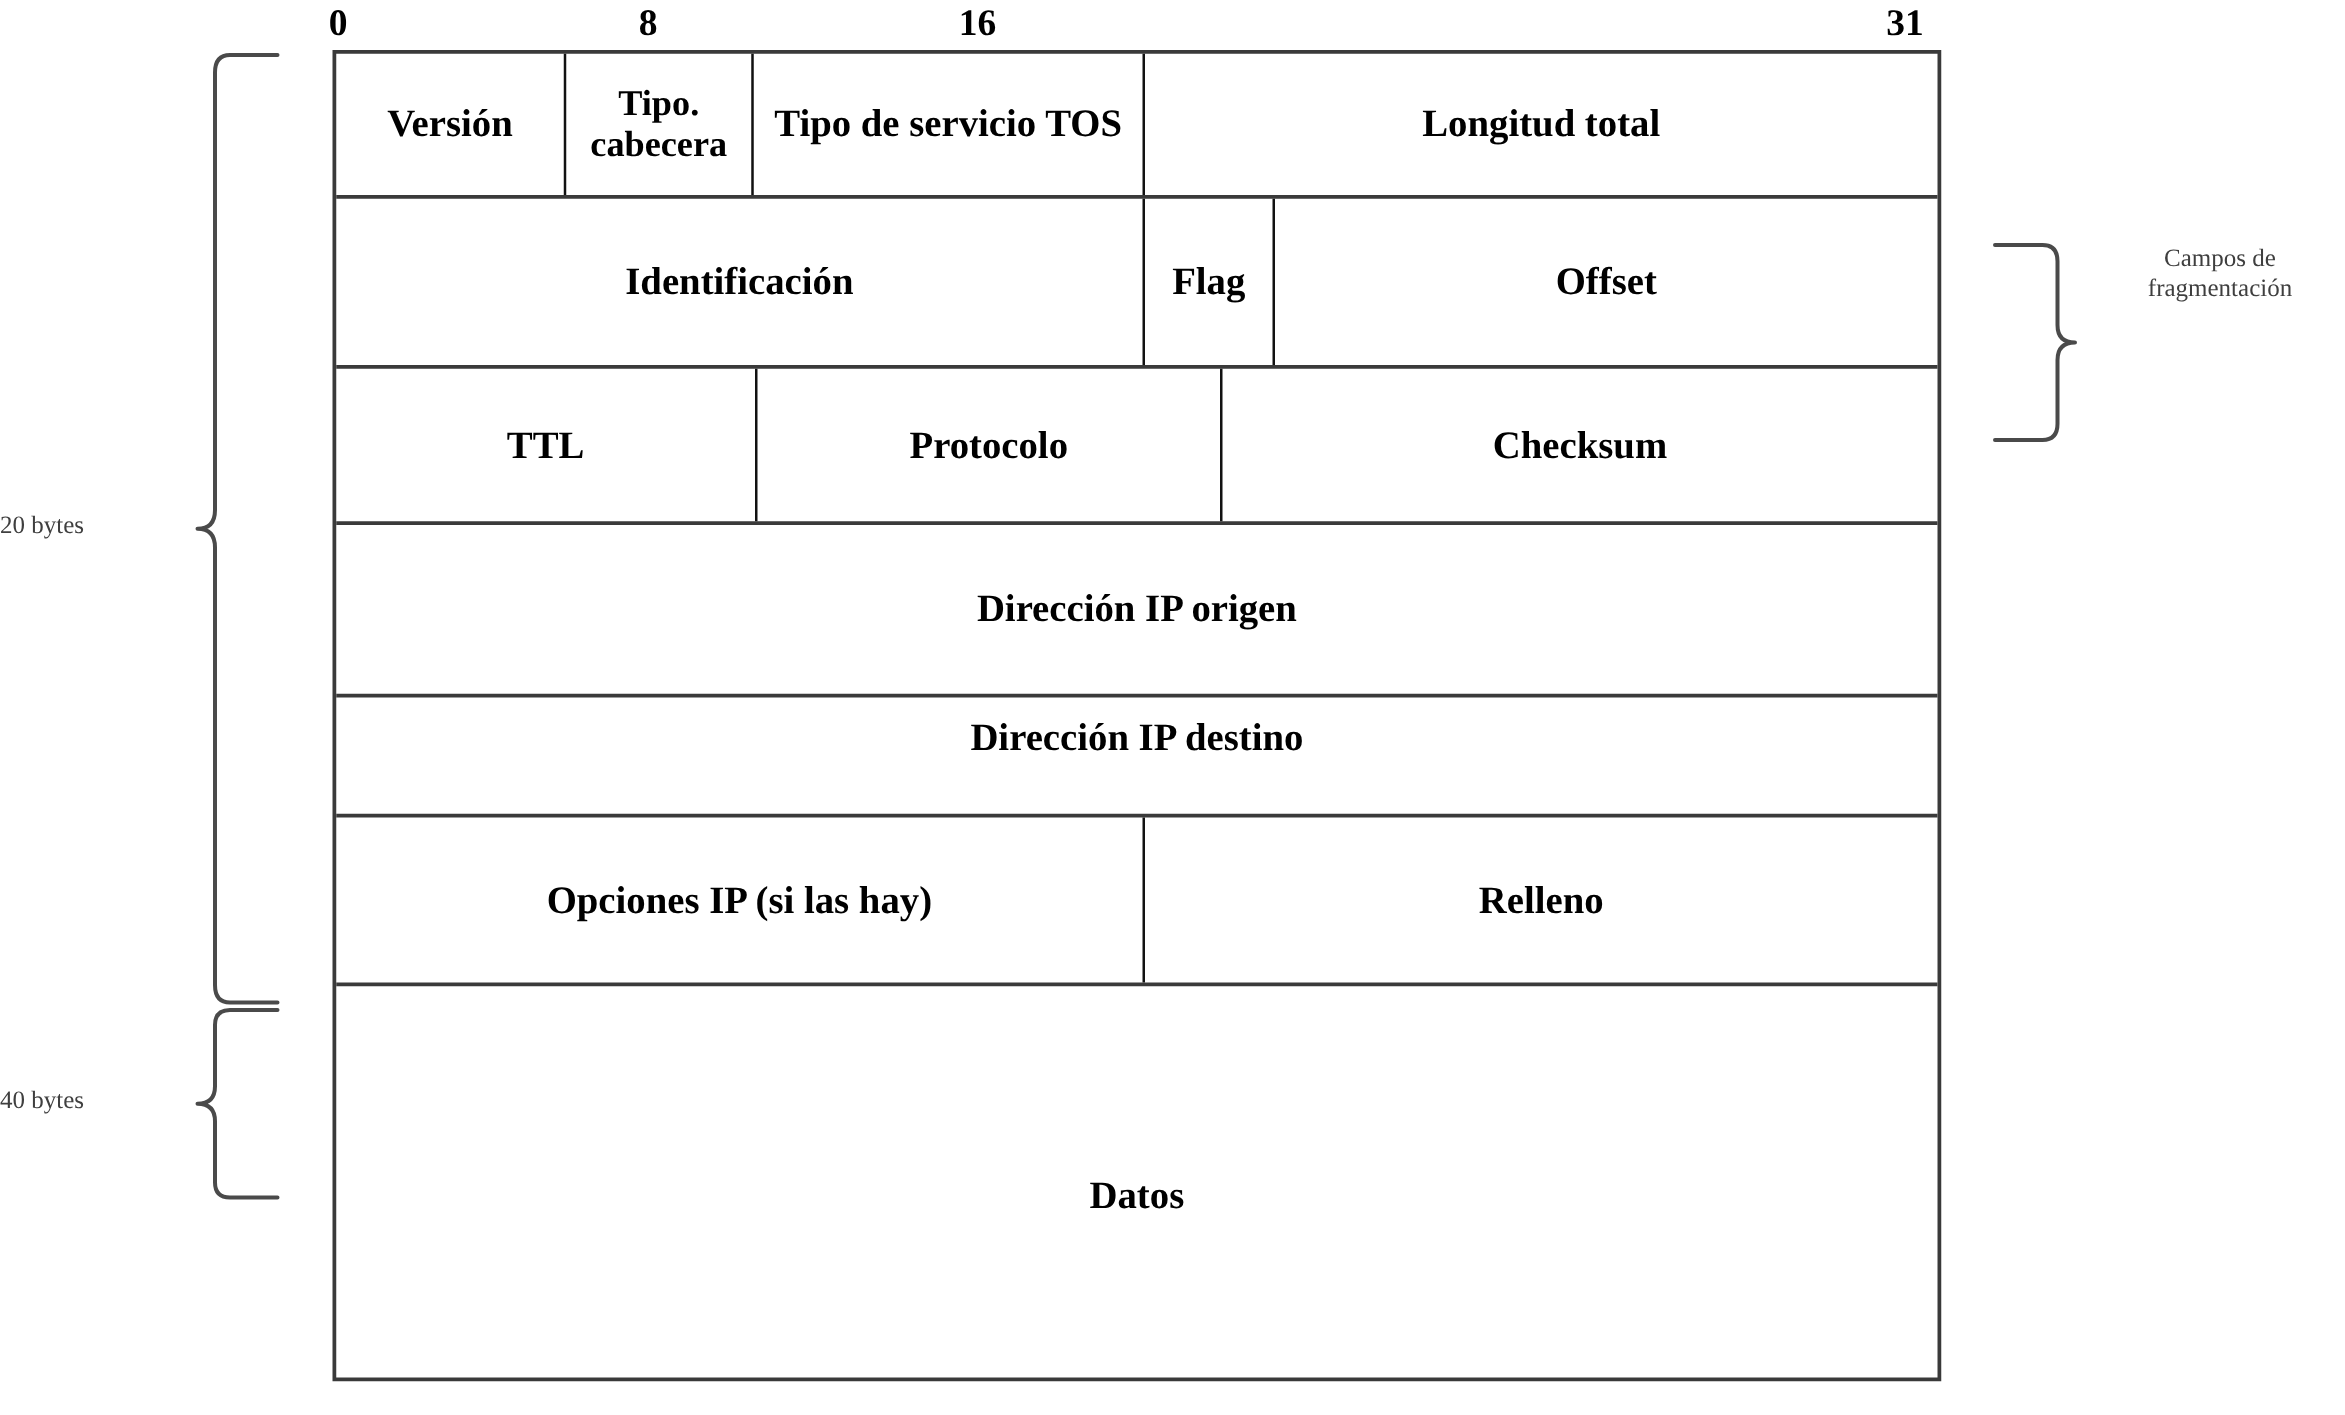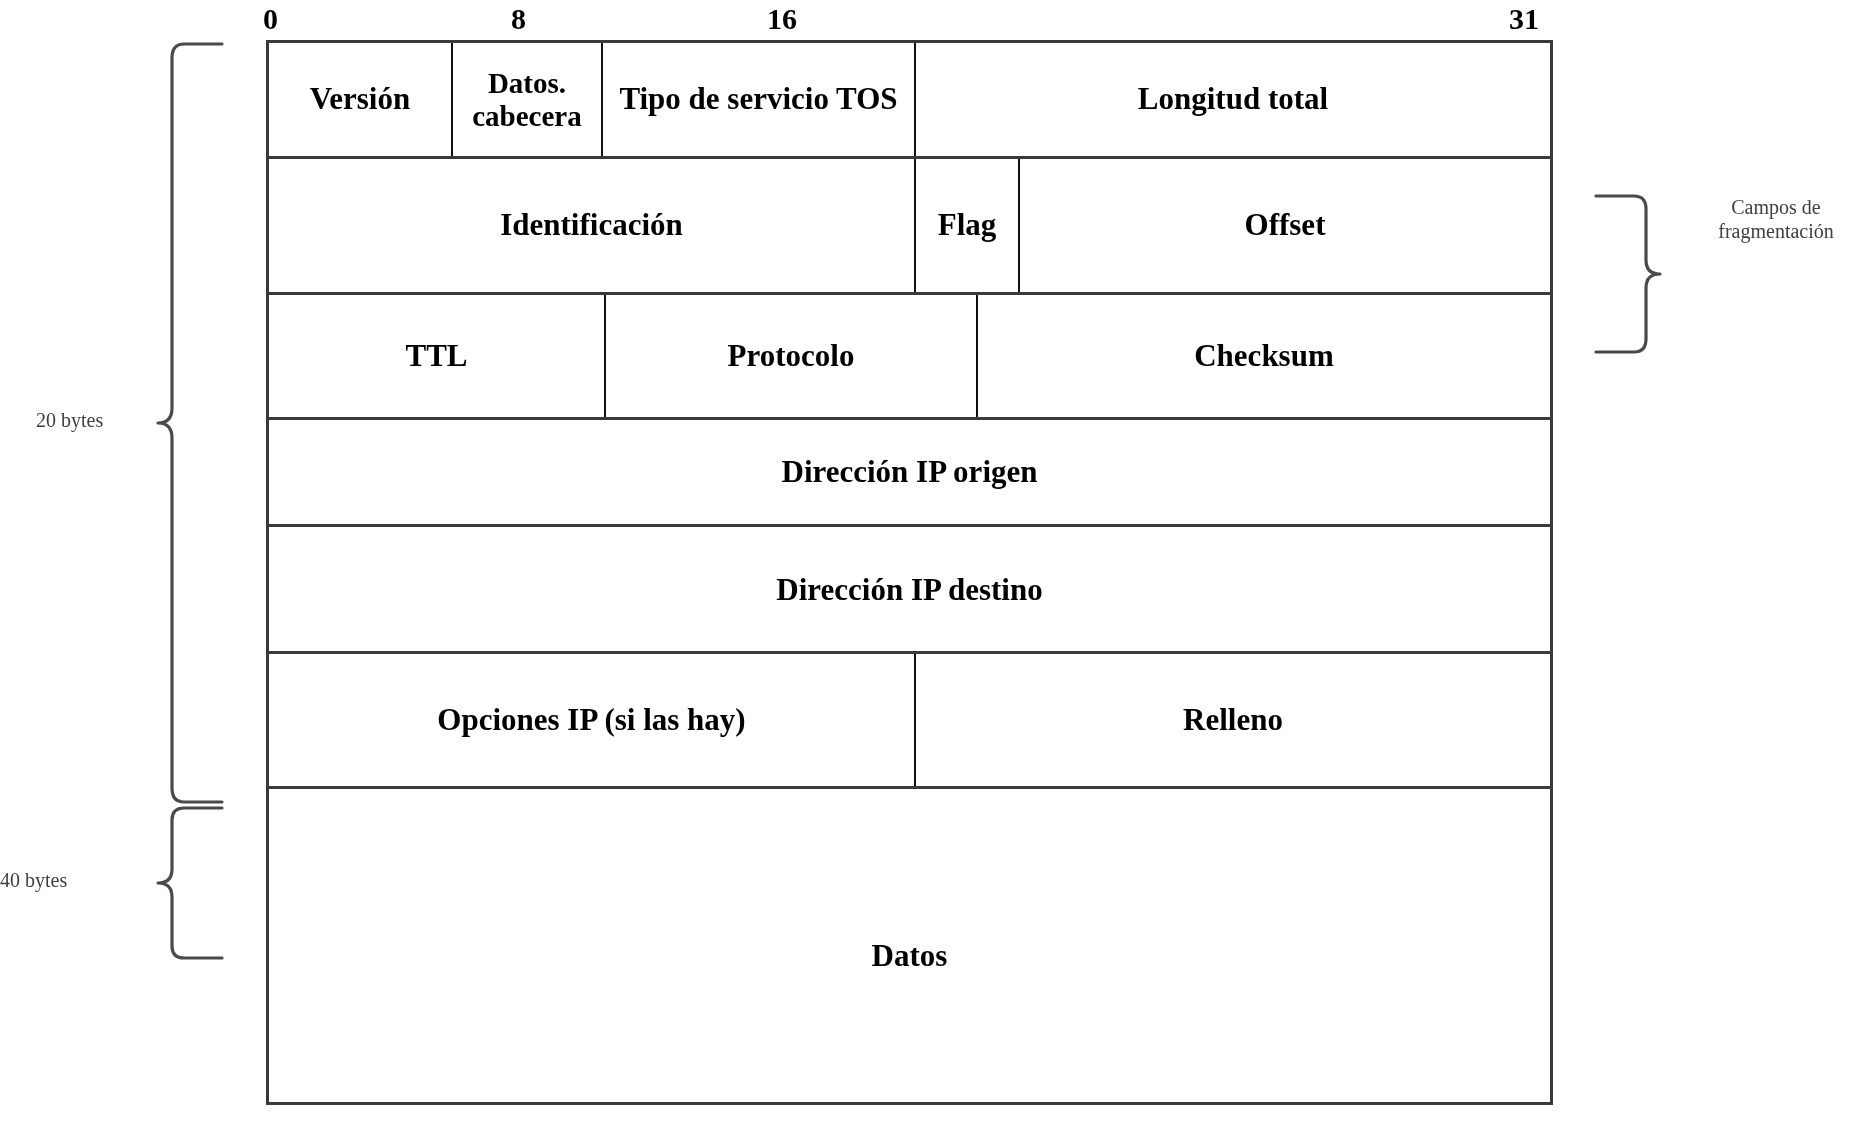--- a/index.html
+++ b/index.html
@@ -101,38 +101,38 @@
     <span class="bit-label" style="left:263px; top:4px;">0</span>
     <span class="bit-label" style="left:511px; top:4px;">8</span>
     <span class="bit-label" style="left:767px; top:4px;">16</span>
     <span class="bit-label" style="left:1509px; top:4px;">31</span>
   </div>
 
   <div id="header-table">
 
     <div class="hrow sep" style="top:0px; height:116px;">
       <div class="cell vline" style="width:184px;">Versión</div>
-      <div class="cell vline small" style="width:150px;">Datos. cabecera</div>
+      <div class="cell vline small" style="width:150px;">Tipo. cabecera</div>
       <div class="cell vline" style="width:313px;text-align:center;">Tipo de servicio TOS</div>
       <div class="cell" style="flex:1;">Longitud total</div>
     </div>
 
     <div class="hrow sep" style="top:116px; height:136px;">
       <div class="cell vline" style="width:647px;">Identificación</div>
       <div class="cell vline" style="width:104px;">Flag</div>
       <div class="cell" style="flex:1;">Offset</div>
     </div>
 
     <div class="hrow sep" style="top:252px; height:125px;">
       <div class="cell vline" style="width:337px;">TTL</div>
       <div class="cell vline" style="width:372px;">Protocolo</div>
       <div class="cell" style="flex:1;">Checksum</div>
     </div>
 
-    <div class="hrow sep" style="top:377px; height:107px;">
+    <div class="hrow sep" style="top:377px; height:138px;">
       <div class="cell" style="flex:1;">Dirección IP origen</div>
     </div>
 
     <div class="hrow sep" style="top:486px; height:125px;">
       <div class="cell" style="flex:1;">Dirección IP destino</div>
     </div>
 
     <div class="hrow sep" style="top:611px; height:135px;">
       <div class="cell vline" style="width:647px;">Opciones IP (si las hay)</div>
       <div class="cell" style="flex:1;">Relleno</div>
@@ -151,21 +151,21 @@
                Q 22 6 22 20
                L 22 370
                Q 22 385 8 385
                Q 22 385 22 400
                L 22 750
                Q 22 764 34 764
                L 72 764" fill="none" stroke="#4a4a4a" stroke-width="3.2" stroke-linecap="round" stroke-linejoin="round"></path>
     </svg>
   </div>
 
-  <span class="side-label" style="left:0px; top:408px;margin-left:36px;">20 bytes</span>
+  <span class="side-label" style="left:0px; top:408px;">20 bytes</span>
 
   <div class="brace" style="left:150px; top:802px; width:80px; height:162px;">
     <svg width="80" height="162" viewBox="0 0 80 162">
       <path d="M 72 6
                L 34 6
                Q 22 6 22 18
                L 22 67
                Q 22 81 8 81
                Q 22 81 22 95
                L 22 144

